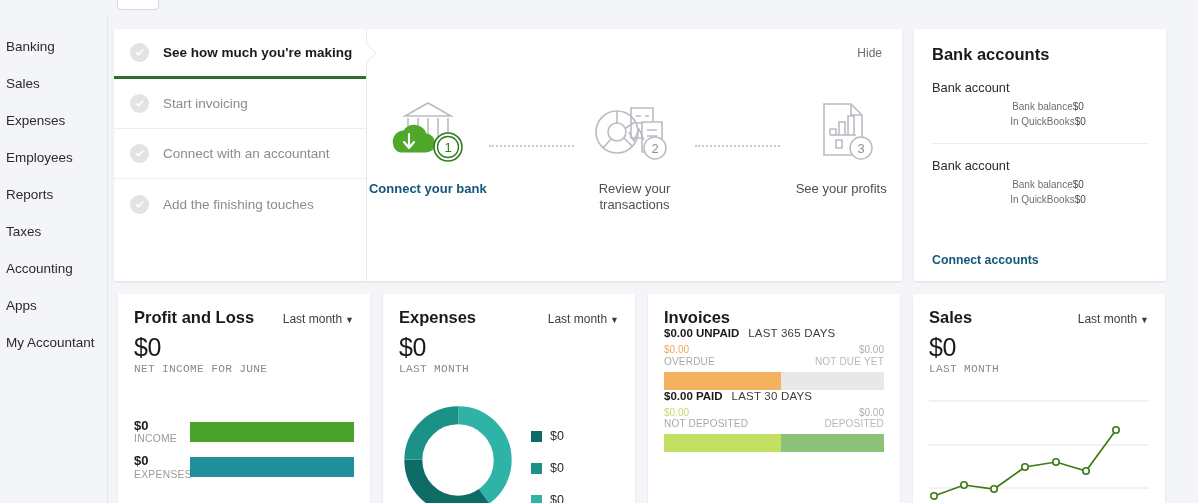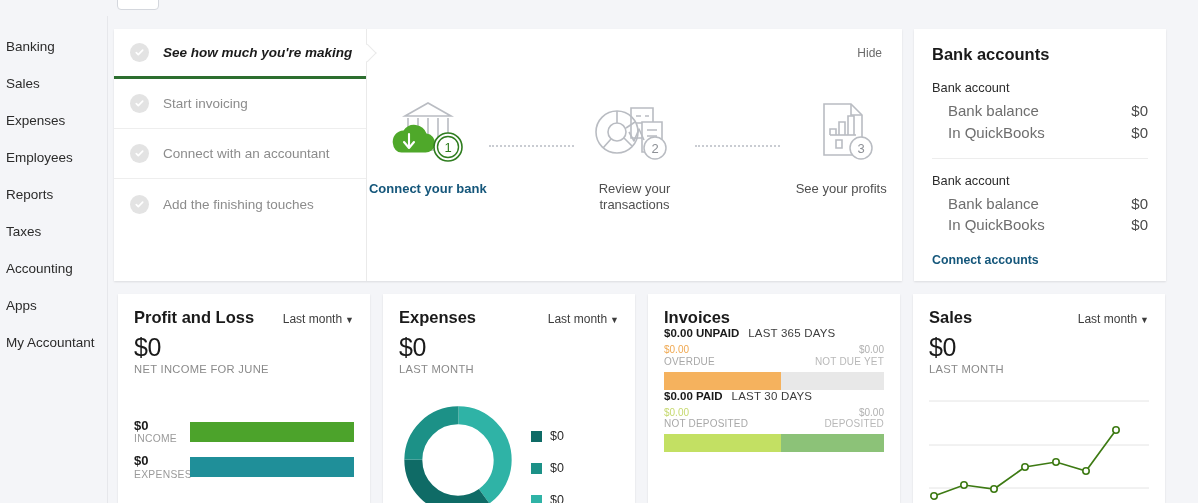--- a/index.html
+++ b/index.html
@@ -50,21 +50,21 @@
   }
   .check-row {
     position: relative;
     height: 50px;
     display: flex; align-items: center;
     padding-left: 16px;
     border-bottom: 1px solid #eeeeee;
     cursor: pointer;
   }
   .check-row:last-child { border-bottom: none; }
-  .check-row.active { border-bottom: 3px solid #2c6e2f; font-style: italic; }
+  .check-row.active { border-bottom: 3px solid #2c6e2f; }
   .check-circle {
     width: 19px; height: 19px; border-radius: 50%;
     background: #e3e3e3;
     display: flex; align-items: center; justify-content: center;
     flex: 0 0 auto;
   }
   .check-circle svg { display: block; }
   .check-label {
     margin-left: 14px;
     font-size: 13.5px; color: #8c8c8c;
@@ -115,22 +115,22 @@
     width: 252px; height: 252px;
     background: #ffffff;
     box-shadow: 0 1px 2px rgba(0,0,0,.10);
     padding: 16px 18px;
   }
   .bank-title { font-size: 16.5px; color: #1a1a1a; font-weight: 600; }
   .bank-acct { margin-top: 16px; }
   .bank-acct.second { margin-top: 14px; padding-top: 14px; border-top: 1px solid #ededed; }
   .acct-name { font-size: 12.8px; color: #2b2b2b; margin-bottom: 5px; }
   .acct-line {
-    display: flex; justify-content: space-between;
-    font-size: 15px; color: #6e6e6e; line-height: 1.45; margin-left: 16px;
+    display: flex; justify-content: center;
+    font-size: 10px; color: #6e6e6e; line-height: 1.45; margin-left: 16px;
   }
   .acct-line .amt { color: #4a4a4a; }
   .connect-link {
     position: absolute; left: 18px; bottom: 14px;
     font-size: 12.3px; color: #14567a; font-weight: 600; cursor: pointer;
   }
 
   
   .widget {
     position: absolute; top: 294px;
@@ -143,21 +143,21 @@
   #w-pnl  { left: 118px; }
   #w-exp  { left: 383px; }
   #w-inv  { left: 648px; }
   #w-sales{ left: 913px; }
 
   .w-head { display: flex; justify-content: space-between; align-items: baseline; }
   .w-title { font-size: 16.5px; color: #1a1a1a; font-weight: 600; }
   .w-period { font-size: 12px; color: #3d3d3d; cursor: pointer; white-space: nowrap; }
   .caret { font-size: 9px; margin-left: 3px; }
   .w-big { font-size: 25px; color: #1a1a1a; margin-top: 6px; letter-spacing: -.5px; }
-  .w-sub { font-size: 11.2px; color: #8a8a8a; letter-spacing: .3px; margin-top: 1px; }
+  .w-sub { font-size: 11.2px; color: #8a8a8a; letter-spacing: .3px; margin-top: 1px; font-family: Liberation Mono, monospace; }
 
   
   .pnl-rows { margin-top: 44px; }
   .pnl-row { display: flex; align-items: center; margin-bottom: 10px; }
   .pnl-key { width: 56px; flex: 0 0 auto; }
   .pnl-val { font-size: 13px; color: #1a1a1a; font-weight: 600; line-height: 1.1; }
   .pnl-cap { font-size: 10.3px; color: #9a9a9a; letter-spacing: .3px; }
   .pnl-bar { height: 20px; flex: 1 1 auto; }
 
   

